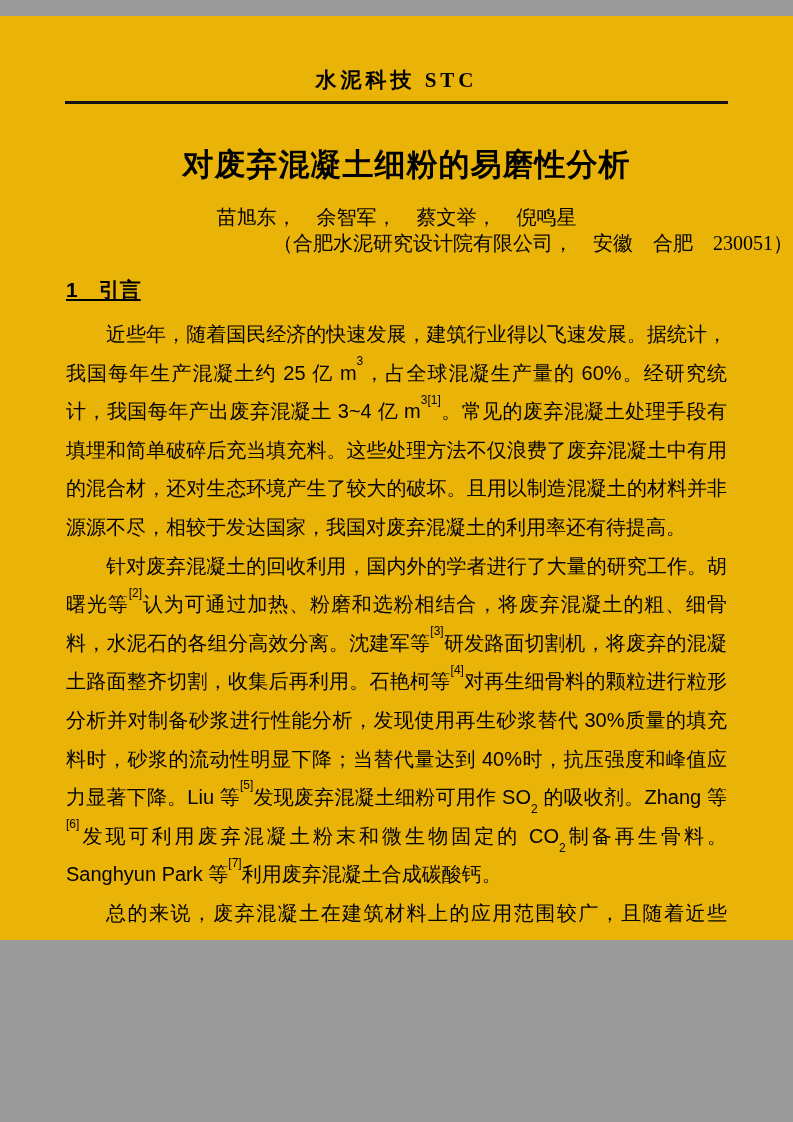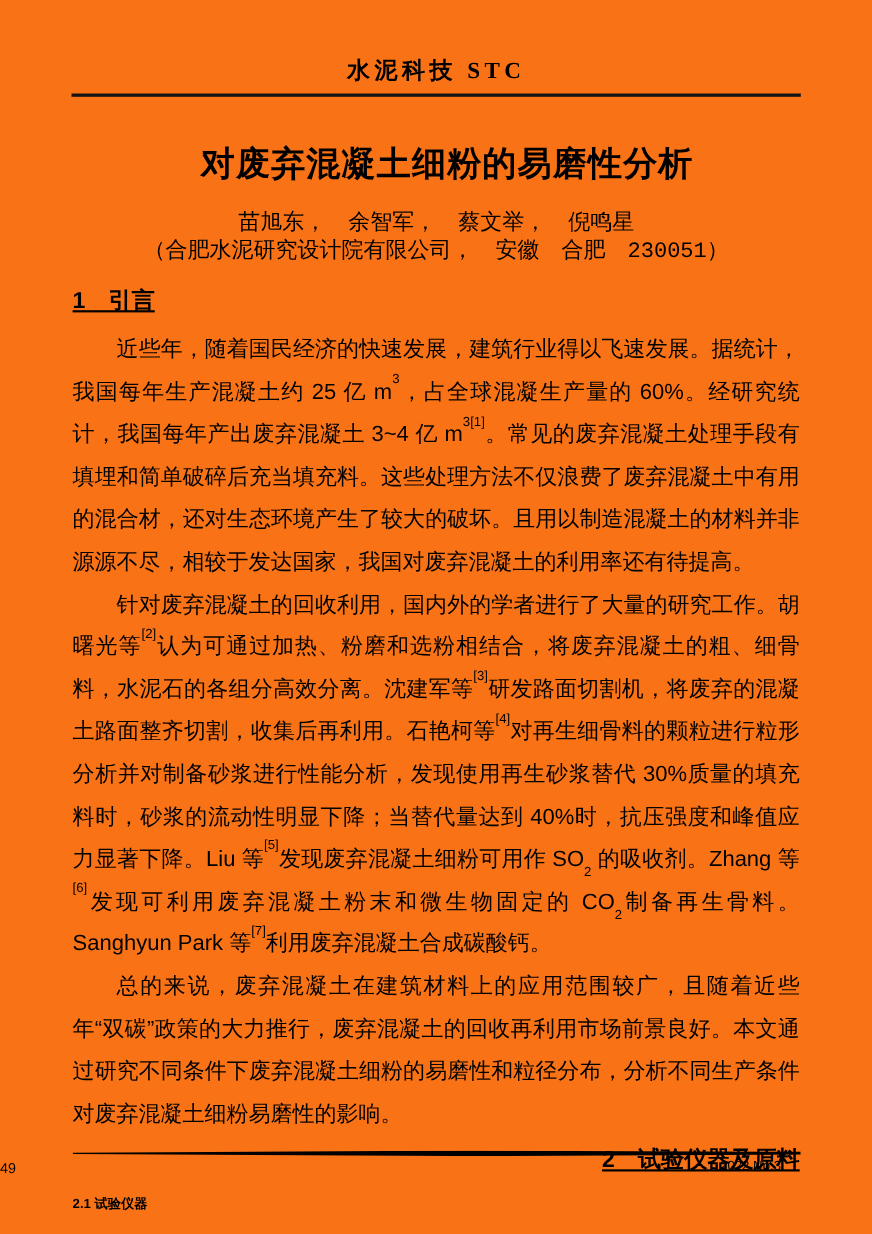--- a/index.html
+++ b/index.html
@@ -1,21 +1,21 @@
 <!DOCTYPE html>
 <html><head>
 <meta charset="utf-8">
 <style>
   * { margin:0; padding:0; box-sizing:border-box; }
   html,body { background:#9a9a9a; }
   .page {
     position:relative;
-    width:793px; height:1122px;
-    margin:0 auto;
-    background:#f97316;
+    width:793px; height:924px;
+    margin:16px auto;
+    background:#eab308;
     color:#000;
     overflow:hidden;
     font-family:"Liberation Sans","DejaVu Sans",sans-serif;
   }
   .journal {
     position:absolute; top:50px; left:0; right:0;
     text-align:center;
     font-family:"Liberation Serif","DejaVu Serif",serif;
     font-size:21px; font-weight:bold; letter-spacing:4px;
   }
@@ -29,22 +29,22 @@
     font-size:31px; font-weight:bold; letter-spacing:1px;padding-left:20px;
   }
   .authors {
     position:absolute; top:188px; left:0; right:0;
     text-align:center;
     font-family:"Liberation Serif","DejaVu Serif",serif;
     font-size:20px;
   }
   .affiliation {
     position:absolute; top:214px; left:0; right:0;
-    text-align:center;
-    font-family:Liberation Mono, monospace;
+    text-align:right;
+    font-family:Liberation Serif, serif;
     font-size:20px;
   }
   .content {
     position:absolute; top:260px; left:66px; width:661px;
   }
   h2.sec {
     font-size:21px; font-weight:bold; line-height:28px;text-decoration:underline;
   }
   h2.sec-1 { margin-bottom:11px; }
   h2.sec-2 { margin-top:9px;text-align:right; }

